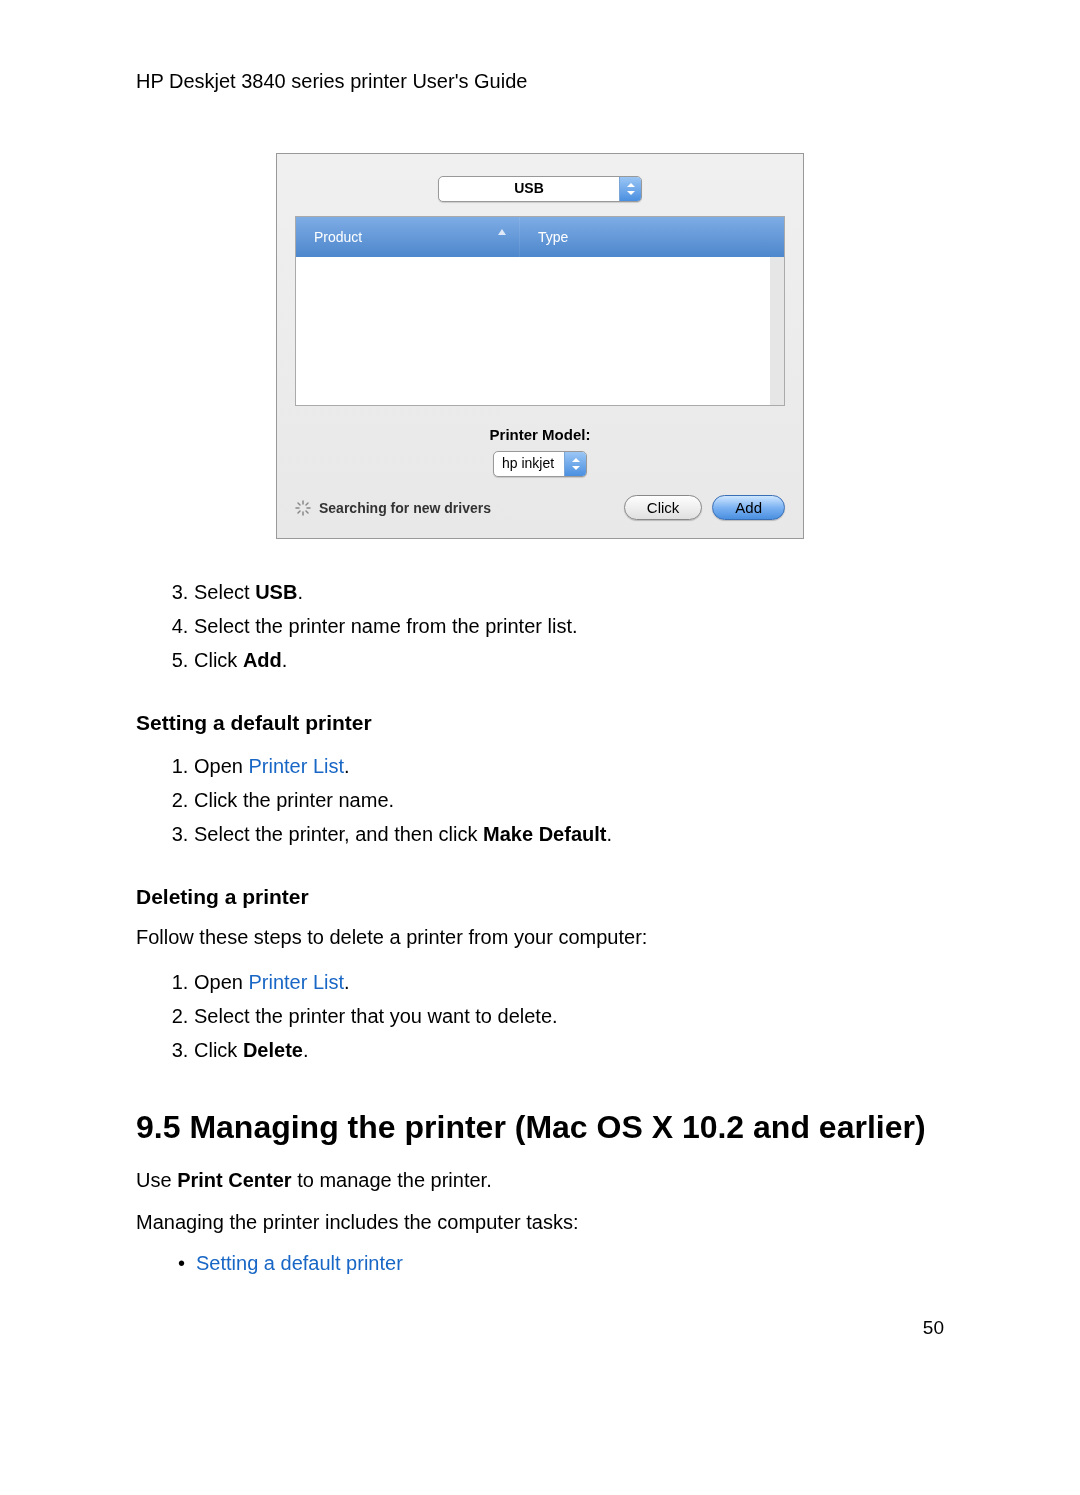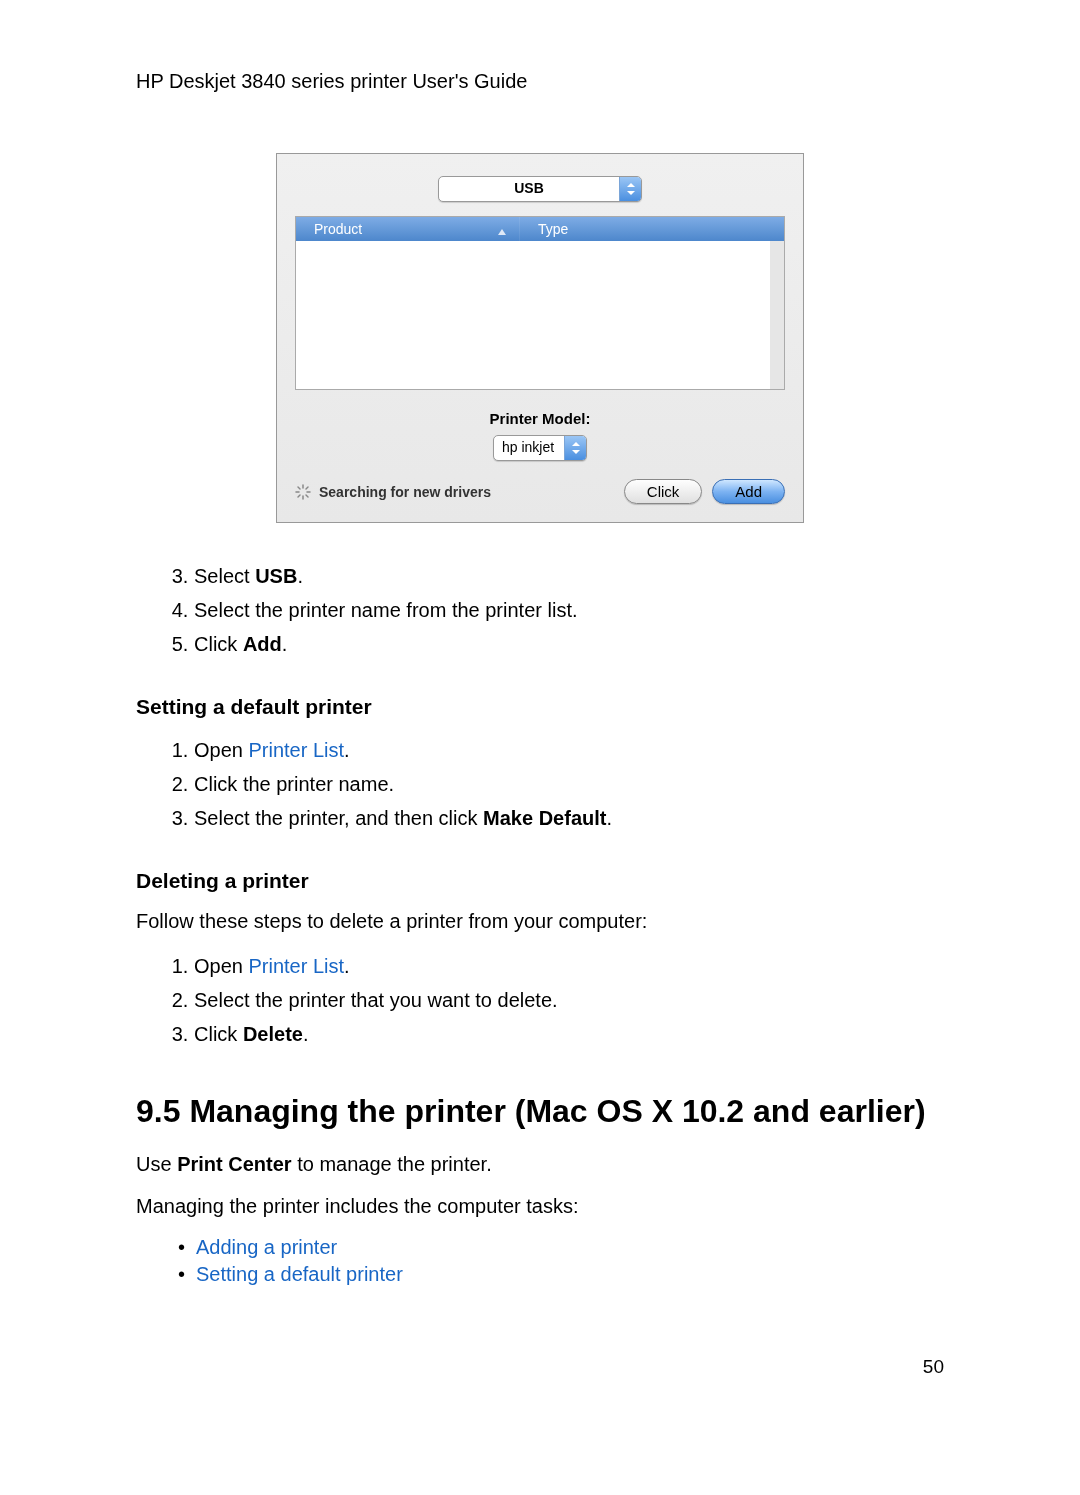--- a/index.html
+++ b/index.html
@@ -62,21 +62,21 @@
     background: #fff;
     margin-bottom: 20px;
   }
   .printer-table-header {
     display: flex;
     background: linear-gradient(to bottom, #7eace5, #4d87cc);
     color: #fff;
     font-size: 14px;
   }
   .printer-table-header .col {
-    padding: 4px 18px;
+    padding: 12px 18px;
   }
   .col-product {
     width: 224px;
     border-right: 1px solid rgba(255,255,255,0.08);
     position: relative;
   }
   .sort-indicator {
     position: absolute;
     right: 12px;
     top: 6px;
@@ -189,21 +189,21 @@
     position: relative;
   }
   ul.bullets li::before {
     content: "•";
     position: absolute;
     left: -18px;
   }
   .page-number {
     text-align: right;
     font-size: 19px;
-    margin-top: 68px;
+    margin-top: 40px;
   }
 </style>
 </head>
 <body>
 
 <div class="page">
 
   <div class="header-title">HP Deskjet 3840 series printer User's Guide</div>
 
   <div class="screenshot">
@@ -294,18 +294,17 @@
   <ol class="steps">
     <li><span>Open </span><span class="link">Printer List</span><span>.</span></li>
     <li>Select the printer that you want to delete.</li>
     <li><span>Click </span><span class="bold">Delete</span><span>.</span></li>
   </ol>
 
   <h2 class="major">9.5  Managing the printer (Mac OS X 10.2 and earlier)</h2>
   <p class="body"><span>Use </span><span class="bold">Print Center</span><span> to manage the printer.</span></p>
   <p class="body">Managing the printer includes the computer tasks:</p>
   <ul class="bullets">
-    <li><span class="link">Adding a printer</span></li>
     <li><span class="link">Setting a default printer</span></li>
   </ul>
 
   <div class="page-number">50</div>
 </div>
 
 </body></html>

